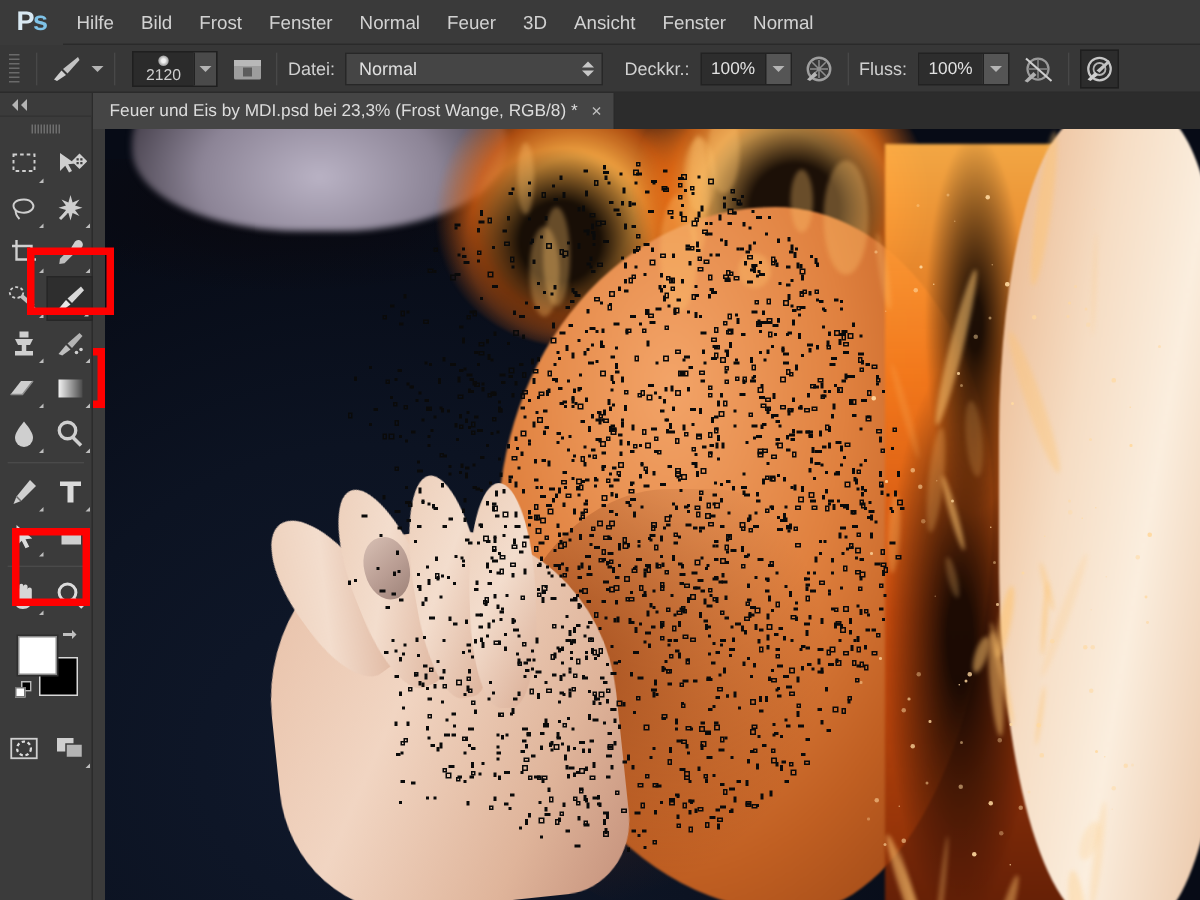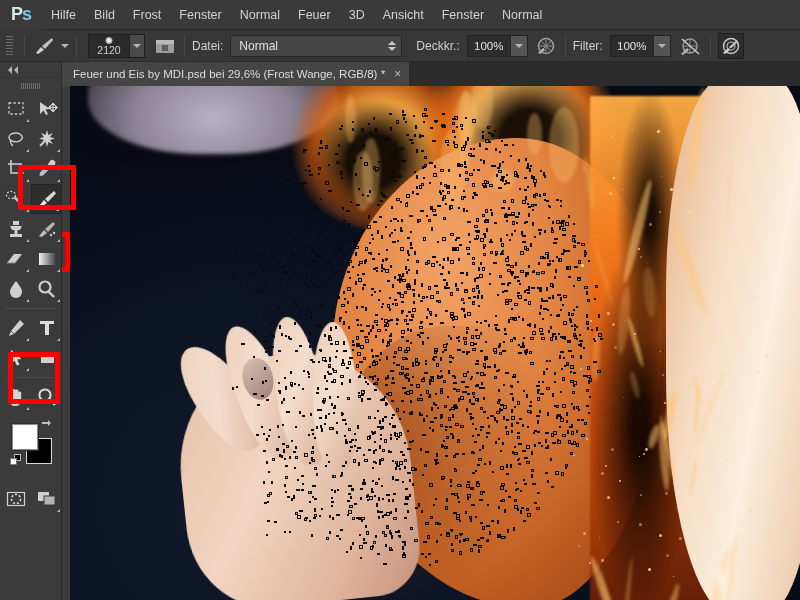--- a/index.html
+++ b/index.html
@@ -410,21 +410,21 @@
     </div>
     <div class="tool-icon-btn" style="margin-left:6px">
       <svg width="22" height="20" viewBox="0 0 22 20">
         <circle cx="11" cy="10" r="7.5" fill="none" stroke="#9e9e9e" stroke-width="1.6"></circle>
         <path d="M5 10 h12 M11 4 v12 M6.5 5.5 l9 9 M15.5 5.5 l-9 9" stroke="#8e8e8e" stroke-width="1"></path>
         <path d="M3 17 L8 12 L10 14 L5 18 Z" fill="#b5b5b5"></path>
       </svg>
     </div>
     <div class="ob-sep"></div>
 
-    <span class="ob-label">Filter:</span>
+    <span class="ob-label">Fluss:</span>
     <div class="num-field">
       <span class="nf-val">100%</span>
       <span class="nf-btn">
           <i class="tiny-arrow" style="margin:0"></i>
         </span>
     </div>
     <div class="tool-icon-btn" style="margin-left:8px">
       <svg width="24" height="20" viewBox="0 0 24 20">
         <circle cx="11" cy="10" r="7" fill="none" stroke="#9a9a9a" stroke-width="1.5"></circle>
         <path d="M5 10 h12 M11 4 v12" stroke="#8a8a8a" stroke-width="1"></path>
@@ -649,21 +649,21 @@
         <span class="corner"></span>
       </div>
     </div>
   </div>
 
   <div class="hl" id="hl-brush"></div>
   <div class="hl" id="hl-color"></div>
 
   <div class="tabbar">
     <div class="doctab">
-      <span>Feuer und Eis by MDI.psd bei 29,6% (Frost Wange, RGB/8) *</span>
+      <span>Feuer und Eis by MDI.psd bei 23,3% (Frost Wange, RGB/8) *</span>
       <span class="tab-close">×</span>
     </div>
   </div>
 
   <div class="canvas-wrap">
     <div class="gutter"></div>
     <div class="hl-canvas-edge"></div>
 
     <div class="artwork">
       <div class="layer bg-navy"></div>

